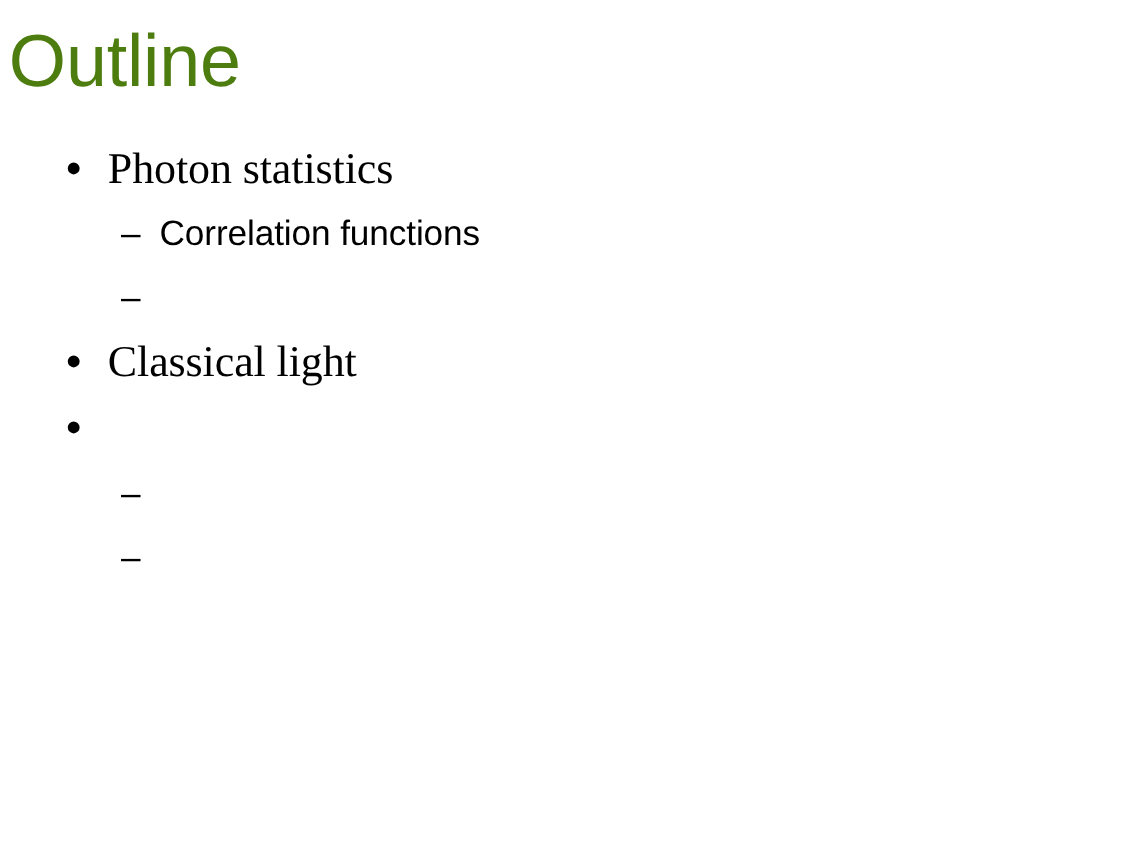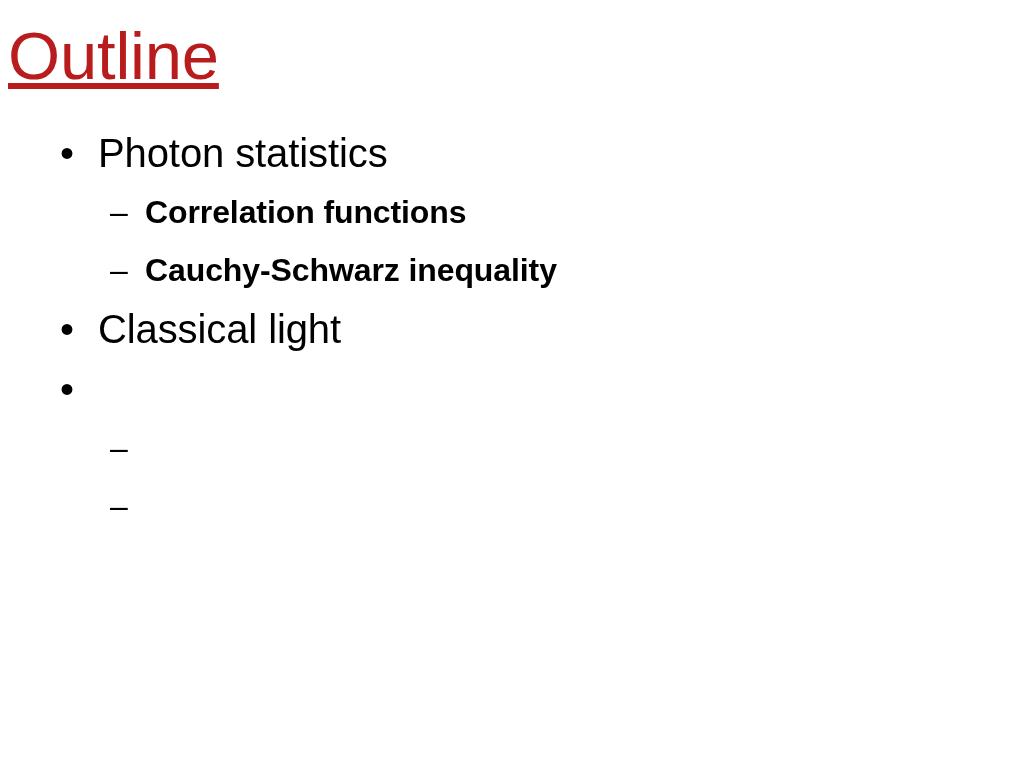--- a/index.html
+++ b/index.html
@@ -26,23 +26,22 @@
   
   .slide-title {
     position: absolute;
     left: 8px;
     top: 22px;
     width: 1000px;
     font-size: 67px;
     line-height: 1.0;
     font-weight: 400;
     letter-spacing: -0.2px;
-    color: #b91c1c;
+    color: #4d7c0f;
     white-space: nowrap;
-    text-decoration: underline;
   }
 
   
   .body-list {
     position: absolute;
     left: 0;
     top: 124px;
     width: 1000px;
   }
 
@@ -63,41 +62,41 @@
     font-size: 40px;
     line-height: 58px;
     text-align: left;
     color: #000000;
   }
   .level-1 .bullet-text {
     font-size: 40px;
     line-height: 58px;
     color: #000000;
     letter-spacing: -0.1px;
+    font-family: Liberation Serif, serif;
   }
 
   
   .level-2 {
     padding-left: 110px;
     height: 58px;
   }
   .level-2 .marker {
     width: 35px;
     flex: 0 0 35px;
     font-size: 32px;
     line-height: 56px;
     text-align: left;
     color: #000000;
   }
   .level-2 .bullet-text {
     font-size: 32px;
     line-height: 56px;
     color: #000000;
     letter-spacing: -0.1px;
-    font-weight: bold;
   }
 </style>
 </head>
 <body>
 
 <div class="slide">
 
   <div class="slide-title">Outline</div>
 
   <div class="body-list">
@@ -107,21 +106,20 @@
       <span class="bullet-text">Photon statistics</span>
     </div>
 
     <div class="bullet-row level-2">
       <span class="marker">–</span>
       <span class="bullet-text">Correlation functions</span>
     </div>
 
     <div class="bullet-row level-2">
       <span class="marker">–</span>
-      <span class="bullet-text">Cauchy-Schwarz inequality</span>
     </div>
 
     <div class="bullet-row level-1">
       <span class="marker">•</span>
       <span class="bullet-text">Classical light</span>
     </div>
 
     <div class="bullet-row level-1">
       <span class="marker">•</span>
     </div>

